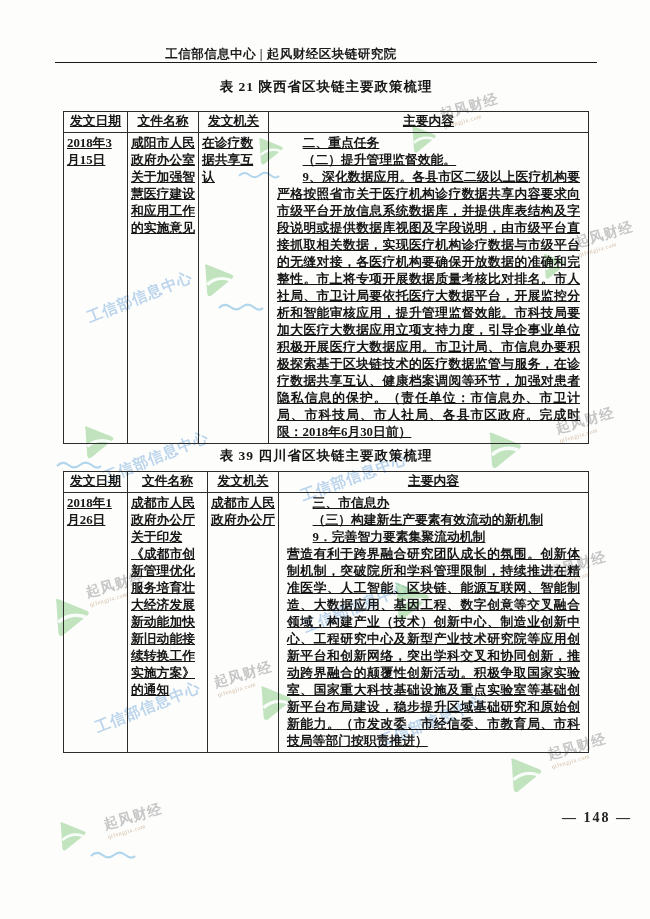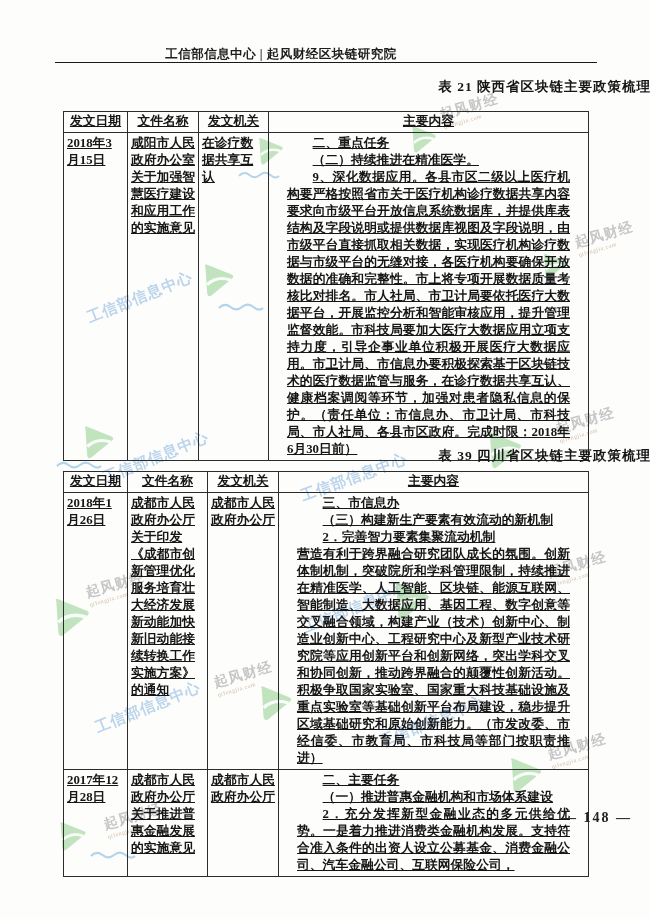--- a/index.html
+++ b/index.html
@@ -20,30 +20,30 @@
   .wm-qifeng { text-align:left; }
   .wm-qifeng .big { display:block; font-size:14px; font-weight:700; color:#c6c6c6; letter-spacing:1px; }
   .wm-qifeng .sub { display:block; font-size:6px; color:#d4bda4; letter-spacing:.5px; }
   
   .content { position:relative; z-index:1; }
   .page-header {
     position:absolute; top:46px; left:0; width:562px; text-align:center;
     font-size:12.5px; font-weight:700; letter-spacing:.5px; color:#1d1d1d;
   }
   .header-rule { position:absolute; top:62px; left:55px; width:542px; border-top:1.6px solid #1a1a1a; }
-  .tbl-title { position:absolute; left:1px; width:650px; text-align:right; font-size:13.5px; font-weight:700; letter-spacing:1px; }
+  .tbl-title { position:absolute; left:1px; width:650px; text-align:center; font-size:13.5px; font-weight:700; letter-spacing:1px; }
   #t21-title { top:78px; }
   #t22-title { top:447px; }
   table { position:absolute; left:63px; width:525px; border-collapse:collapse; table-layout:fixed; background:transparent; }
   #t21 { top:111px; }
   #t22 { top:471px; }
   th, td { border:1.5px solid #2c2c2c; vertical-align:top;text-decoration:underline; }
   th { font-size:12.8px; font-weight:700; text-align:center; padding:1px 0 2px; height:19px; }
   td { font-size:12.8px; font-weight:600; line-height:17px; padding:2px 3px;margin-left:21px; }
-  td.c-content { padding:2px 18px; }
+  td.c-content { padding:2px 8px; }
   td.c-content p { text-align:justify; }
   td.c-content p.ind { text-indent:2em; }
   .page-num {
     position:absolute; top:810px; right:18px;
     font-size:14px; font-weight:600; letter-spacing:2px; color:#222;
   }
 </style>
 </head>
 <body>
 
@@ -166,21 +166,21 @@
             <th>主要内容</th>
           </tr>
         </thead>
       <tbody>
           <tr>
             <td class="c-date">2018年3月15日</td>
             <td class="c-name">咸阳市人民政府办公室关于加强智慧医疗建设和应用工作的实施意见</td>
             <td class="c-agency">在诊疗数据共享互认</td>
             <td class="c-content">
               <p class="ind">二、重点任务</p>
-              <p class="ind">（二）持续推进在精准医学。</p>
+              <p class="ind">（二）提升管理监督效能。</p>
               <p class="ind">9、深化数据应用。各县市区二级以上医疗机构要严格按照省市关于医疗机构诊疗数据共享内容要求向市级平台开放信息系统数据库，并提供库表结构及字段说明或提供数据库视图及字段说明，由市级平台直接抓取相关数据，实现医疗机构诊疗数据与市级平台的无缝对接，各医疗机构要确保开放数据的准确和完整性。市上将专项开展数据质量考核比对排名。市人社局、市卫计局要依托医疗大数据平台，开展监控分析和智能审核应用，提升管理监督效能。市科技局要加大医疗大数据应用立项支持力度，引导企事业单位积极开展医疗大数据应用。市卫计局、市信息办要积极探索基于区块链技术的医疗数据监管与服务，在诊疗数据共享互认、健康档案调阅等环节，加强对患者隐私信息的保护。（责任单位：市信息办、市卫计局、市科技局、市人社局、各县市区政府。完成时限：2018年6月30日前）</p>
             </td>
           </tr>
         </tbody>
     </table>
 
     <div class="tbl-title" id="t22-title">表 39  四川省区块链主要政策梳理</div>
     <table id="t22">
       <colgroup>
         <col style="width:64px">
@@ -197,32 +197,22 @@
           </tr>
         </thead>
       <tbody>
           <tr>
             <td class="c-date">2018年1月26日</td>
             <td class="c-name">成都市人民政府办公厅关于印发《成都市创新管理优化服务培育壮大经济发展新动能加快新旧动能接续转换工作实施方案》的通知</td>
             <td class="c-agency">成都市人民政府办公厅</td>
             <td class="c-content">
               <p class="ind">三、市信息办</p>
               <p class="ind">（三）构建新生产要素有效流动的新机制</p>
-              <p class="ind">2．完善智力要素集聚流动机制</p>
+              <p class="ind">9．完善智力要素集聚流动机制</p>
               <p>营造有利于跨界融合研究团队成长的氛围。创新体制机制，突破院所和学科管理限制，持续推进在精准医学、人工智能、区块链、能源互联网、智能制造、大数据应用、基因工程、数字创意等交叉融合领域，构建产业（技术）创新中心、制造业创新中心、工程研究中心及新型产业技术研究院等应用创新平台和创新网络，突出学科交叉和协同创新，推动跨界融合的颠覆性创新活动。积极争取国家实验室、国家重大科技基础设施及重点实验室等基础创新平台布局建设，稳步提升区域基础研究和原始创新能力。（市发改委、市经信委、市教育局、市科技局等部门按职责推进）</p>
-            </td>
-          </tr>
-          <tr>
-            <td class="c-date">2017年12月28日</td>
-            <td class="c-name">成都市人民政府办公厅关于推进普惠金融发展的实施意见</td>
-            <td class="c-agency">成都市人民政府办公厅</td>
-            <td class="c-content">
-              <p class="ind">二、主要任务</p>
-              <p class="ind">（一）推进普惠金融机构和市场体系建设</p>
-              <p class="ind">2．充分发挥新型金融业态的多元供给优势。一是着力推进消费类金融机构发展。支持符合准入条件的出资人设立公募基金、消费金融公司、汽车金融公司、互联网保险公司，</p>
             </td>
           </tr>
         </tbody>
     </table>
 
     <div class="page-num">— 148 —</div>
   </div>
 </div>
 
 </body></html>

